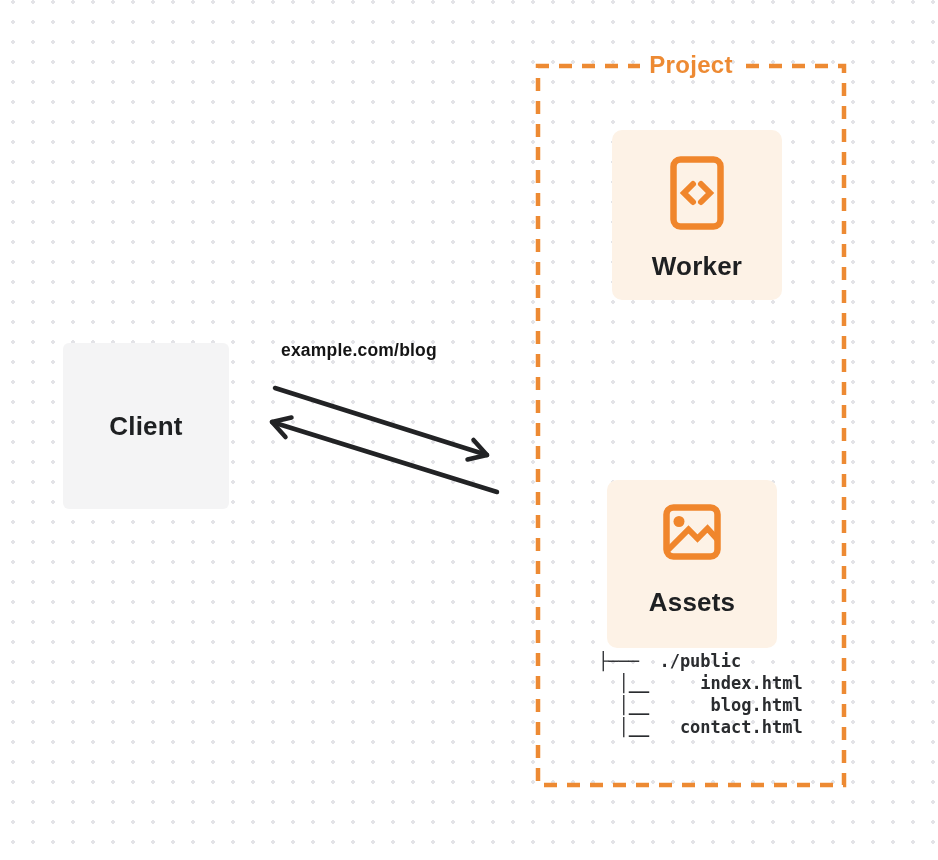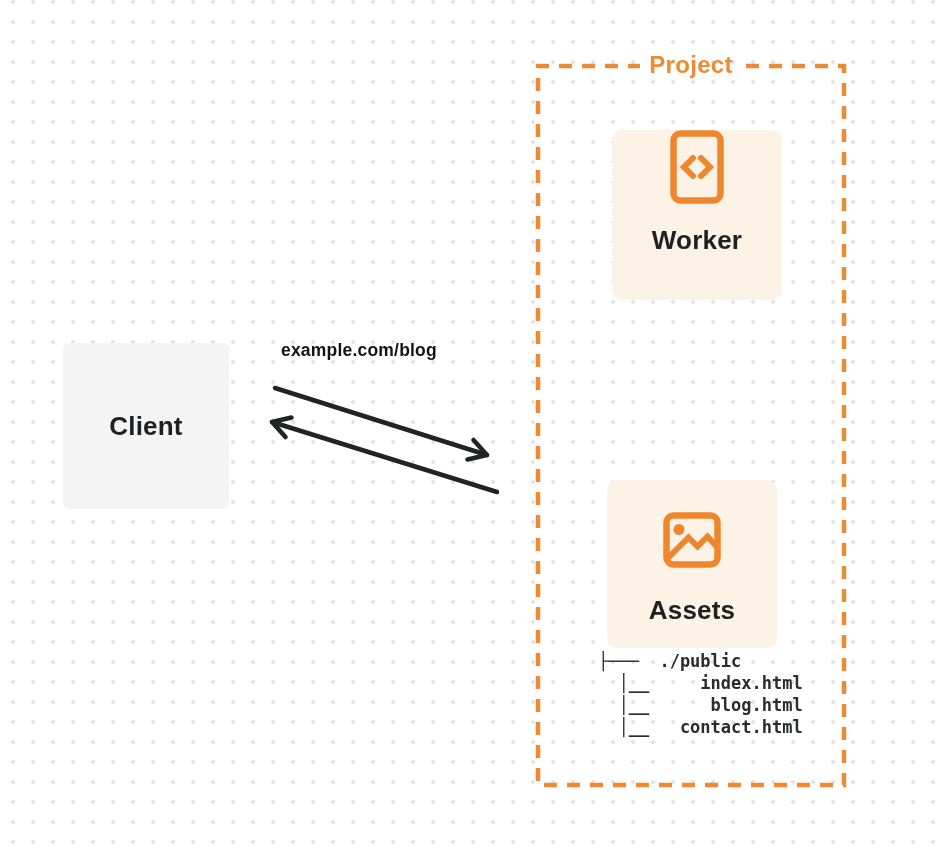--- a/index.html
+++ b/index.html
@@ -61,23 +61,23 @@
   }
 
   
   .peach-box {
     background: #fdf2e6;
     border-radius: 10px;
     display: flex;
     flex-direction: column;
     align-items: center;
   }
-  .worker-box { left: 612px; top: 130px; width: 170px; height: 170px; }
+  .worker-box { left: 612px; top: 130px; width: 170px; height: 170px; padding-top: 26px; }
   .worker-box .node-label { margin-top: 21px; }
-  .assets-box { left: 607px; top: 480px; width: 170px; height: 168px; padding-top: 32px; }
+  .assets-box { left: 607px; top: 480px; width: 170px; height: 168px; padding-top: 24px; }
   .assets-box .node-label { margin-top: 27px; }
 
   
   .file-tree {
     left: 598px; top: 650px;
     font-family: "DejaVu Sans Mono", monospace;
     font-size: 17px;
     line-height: 22px;
     font-weight: 700;
     color: #2a2c2f;

